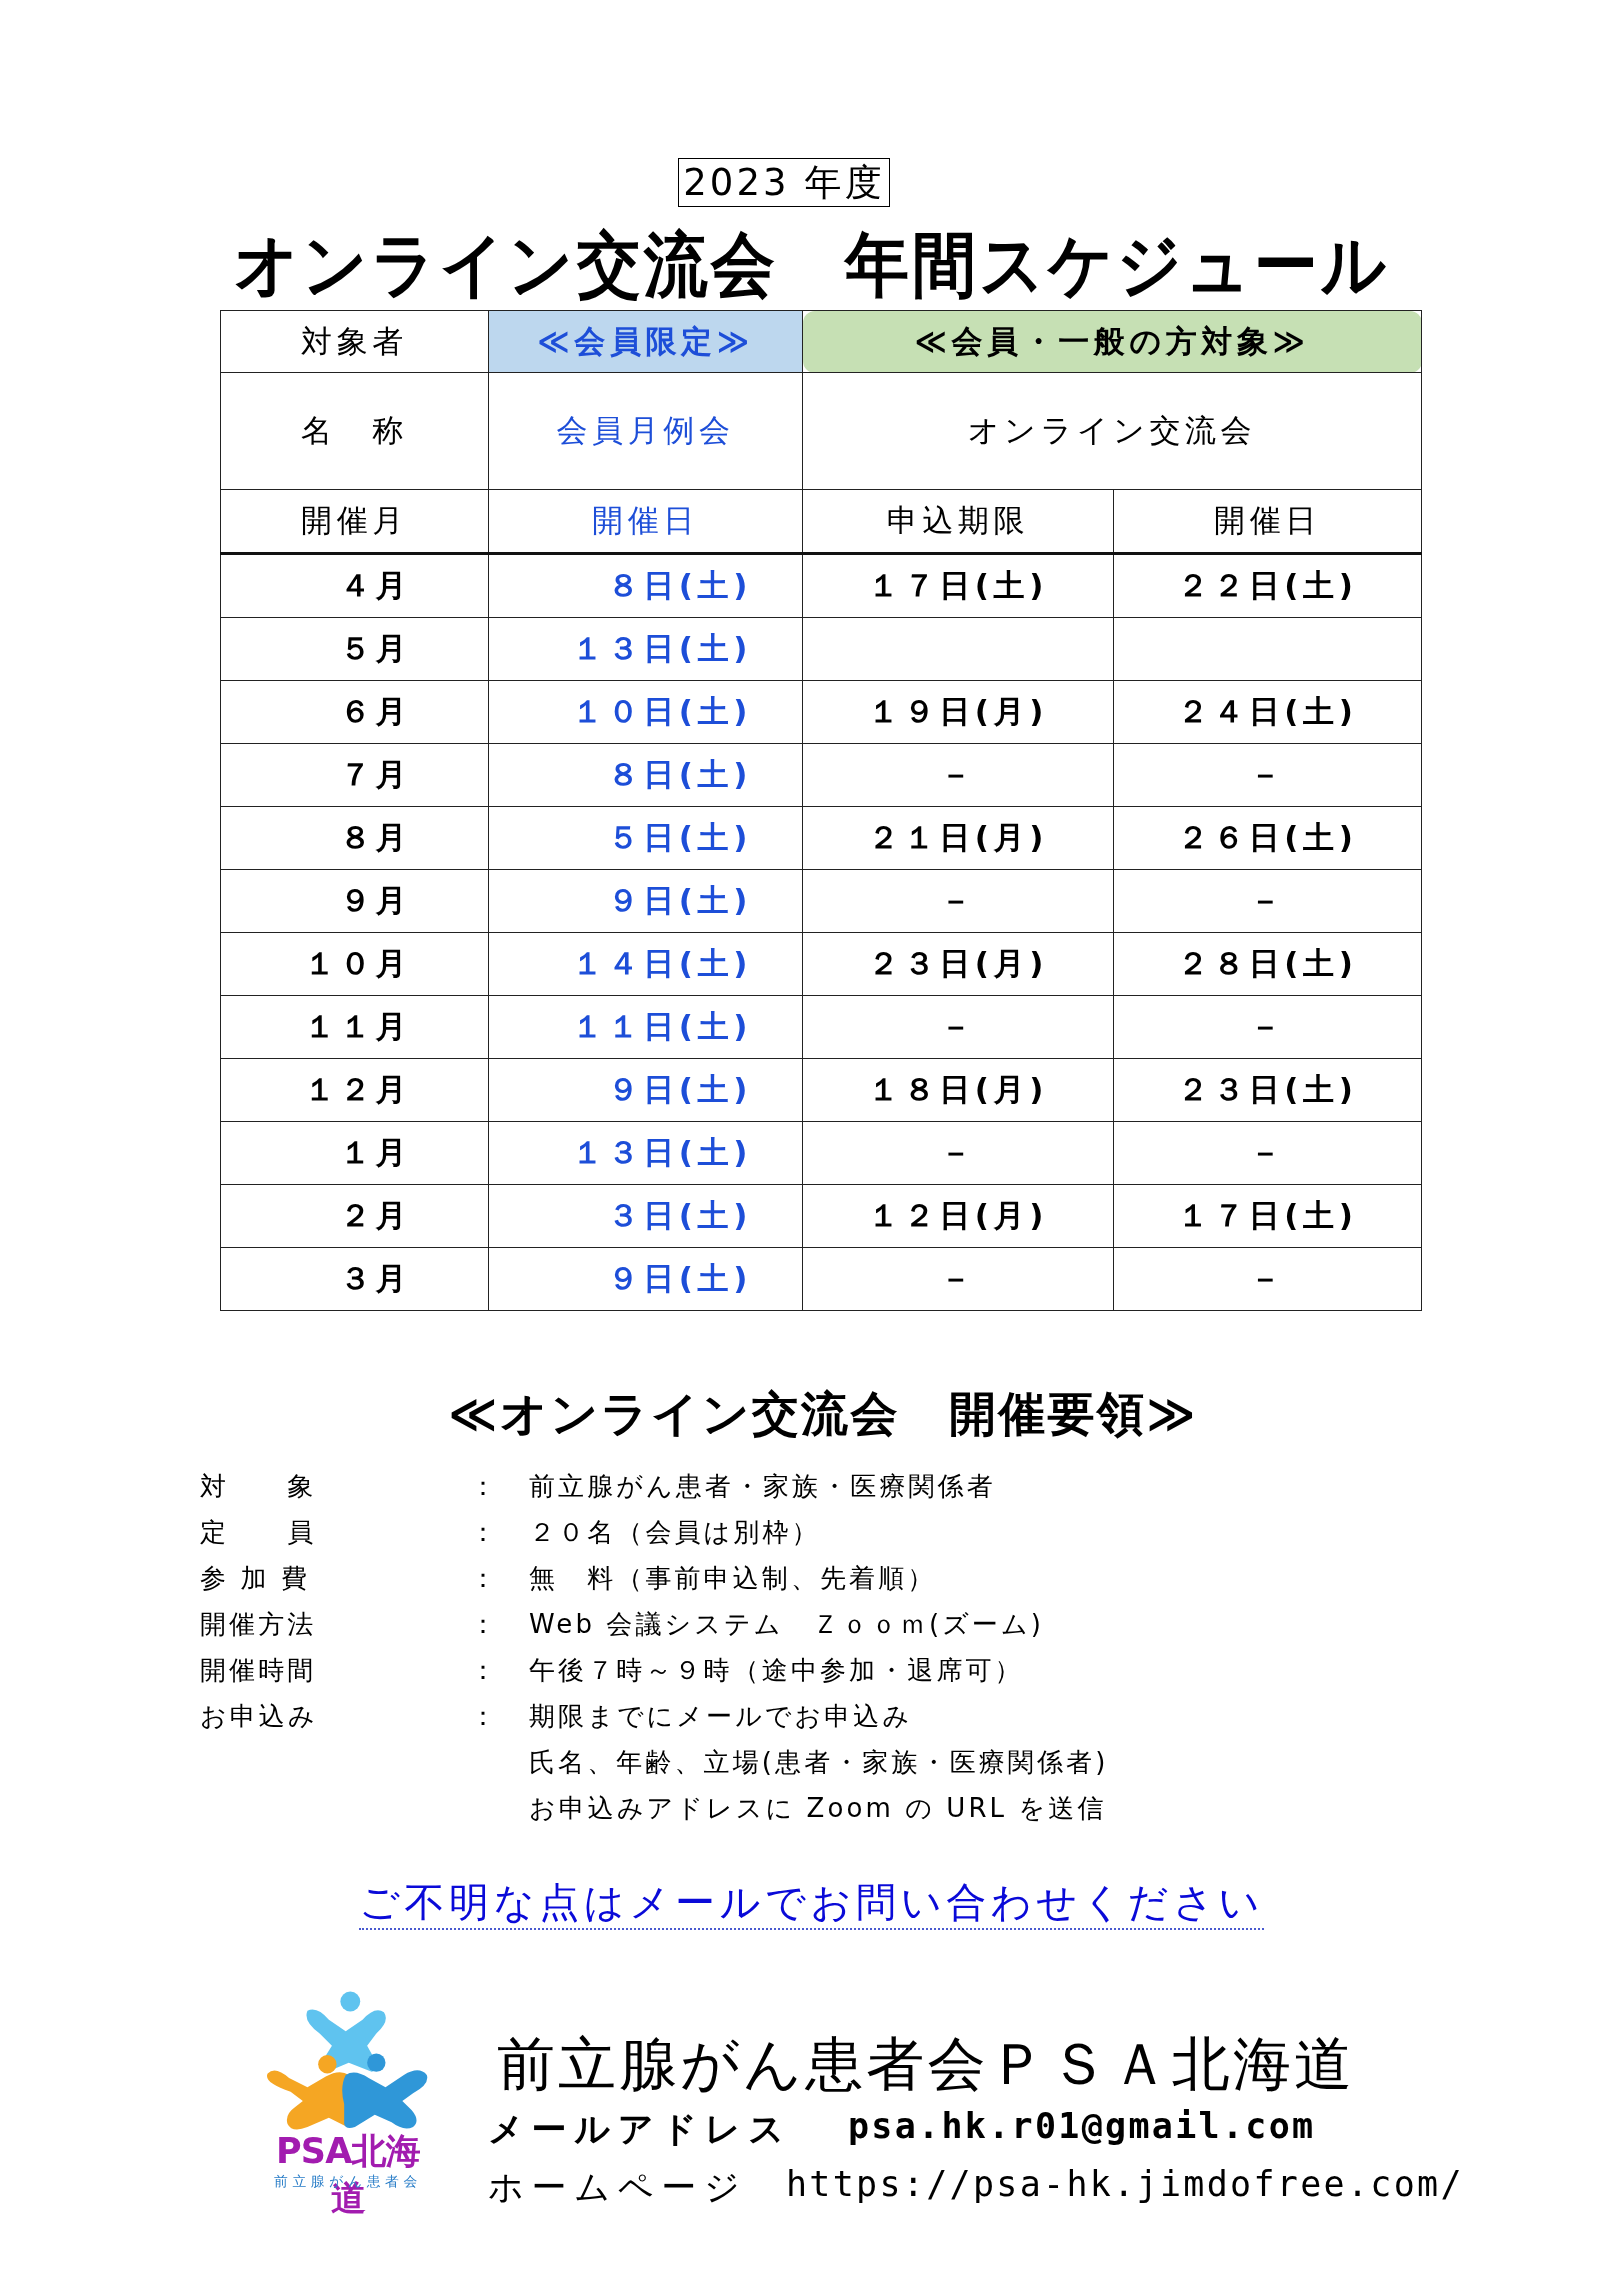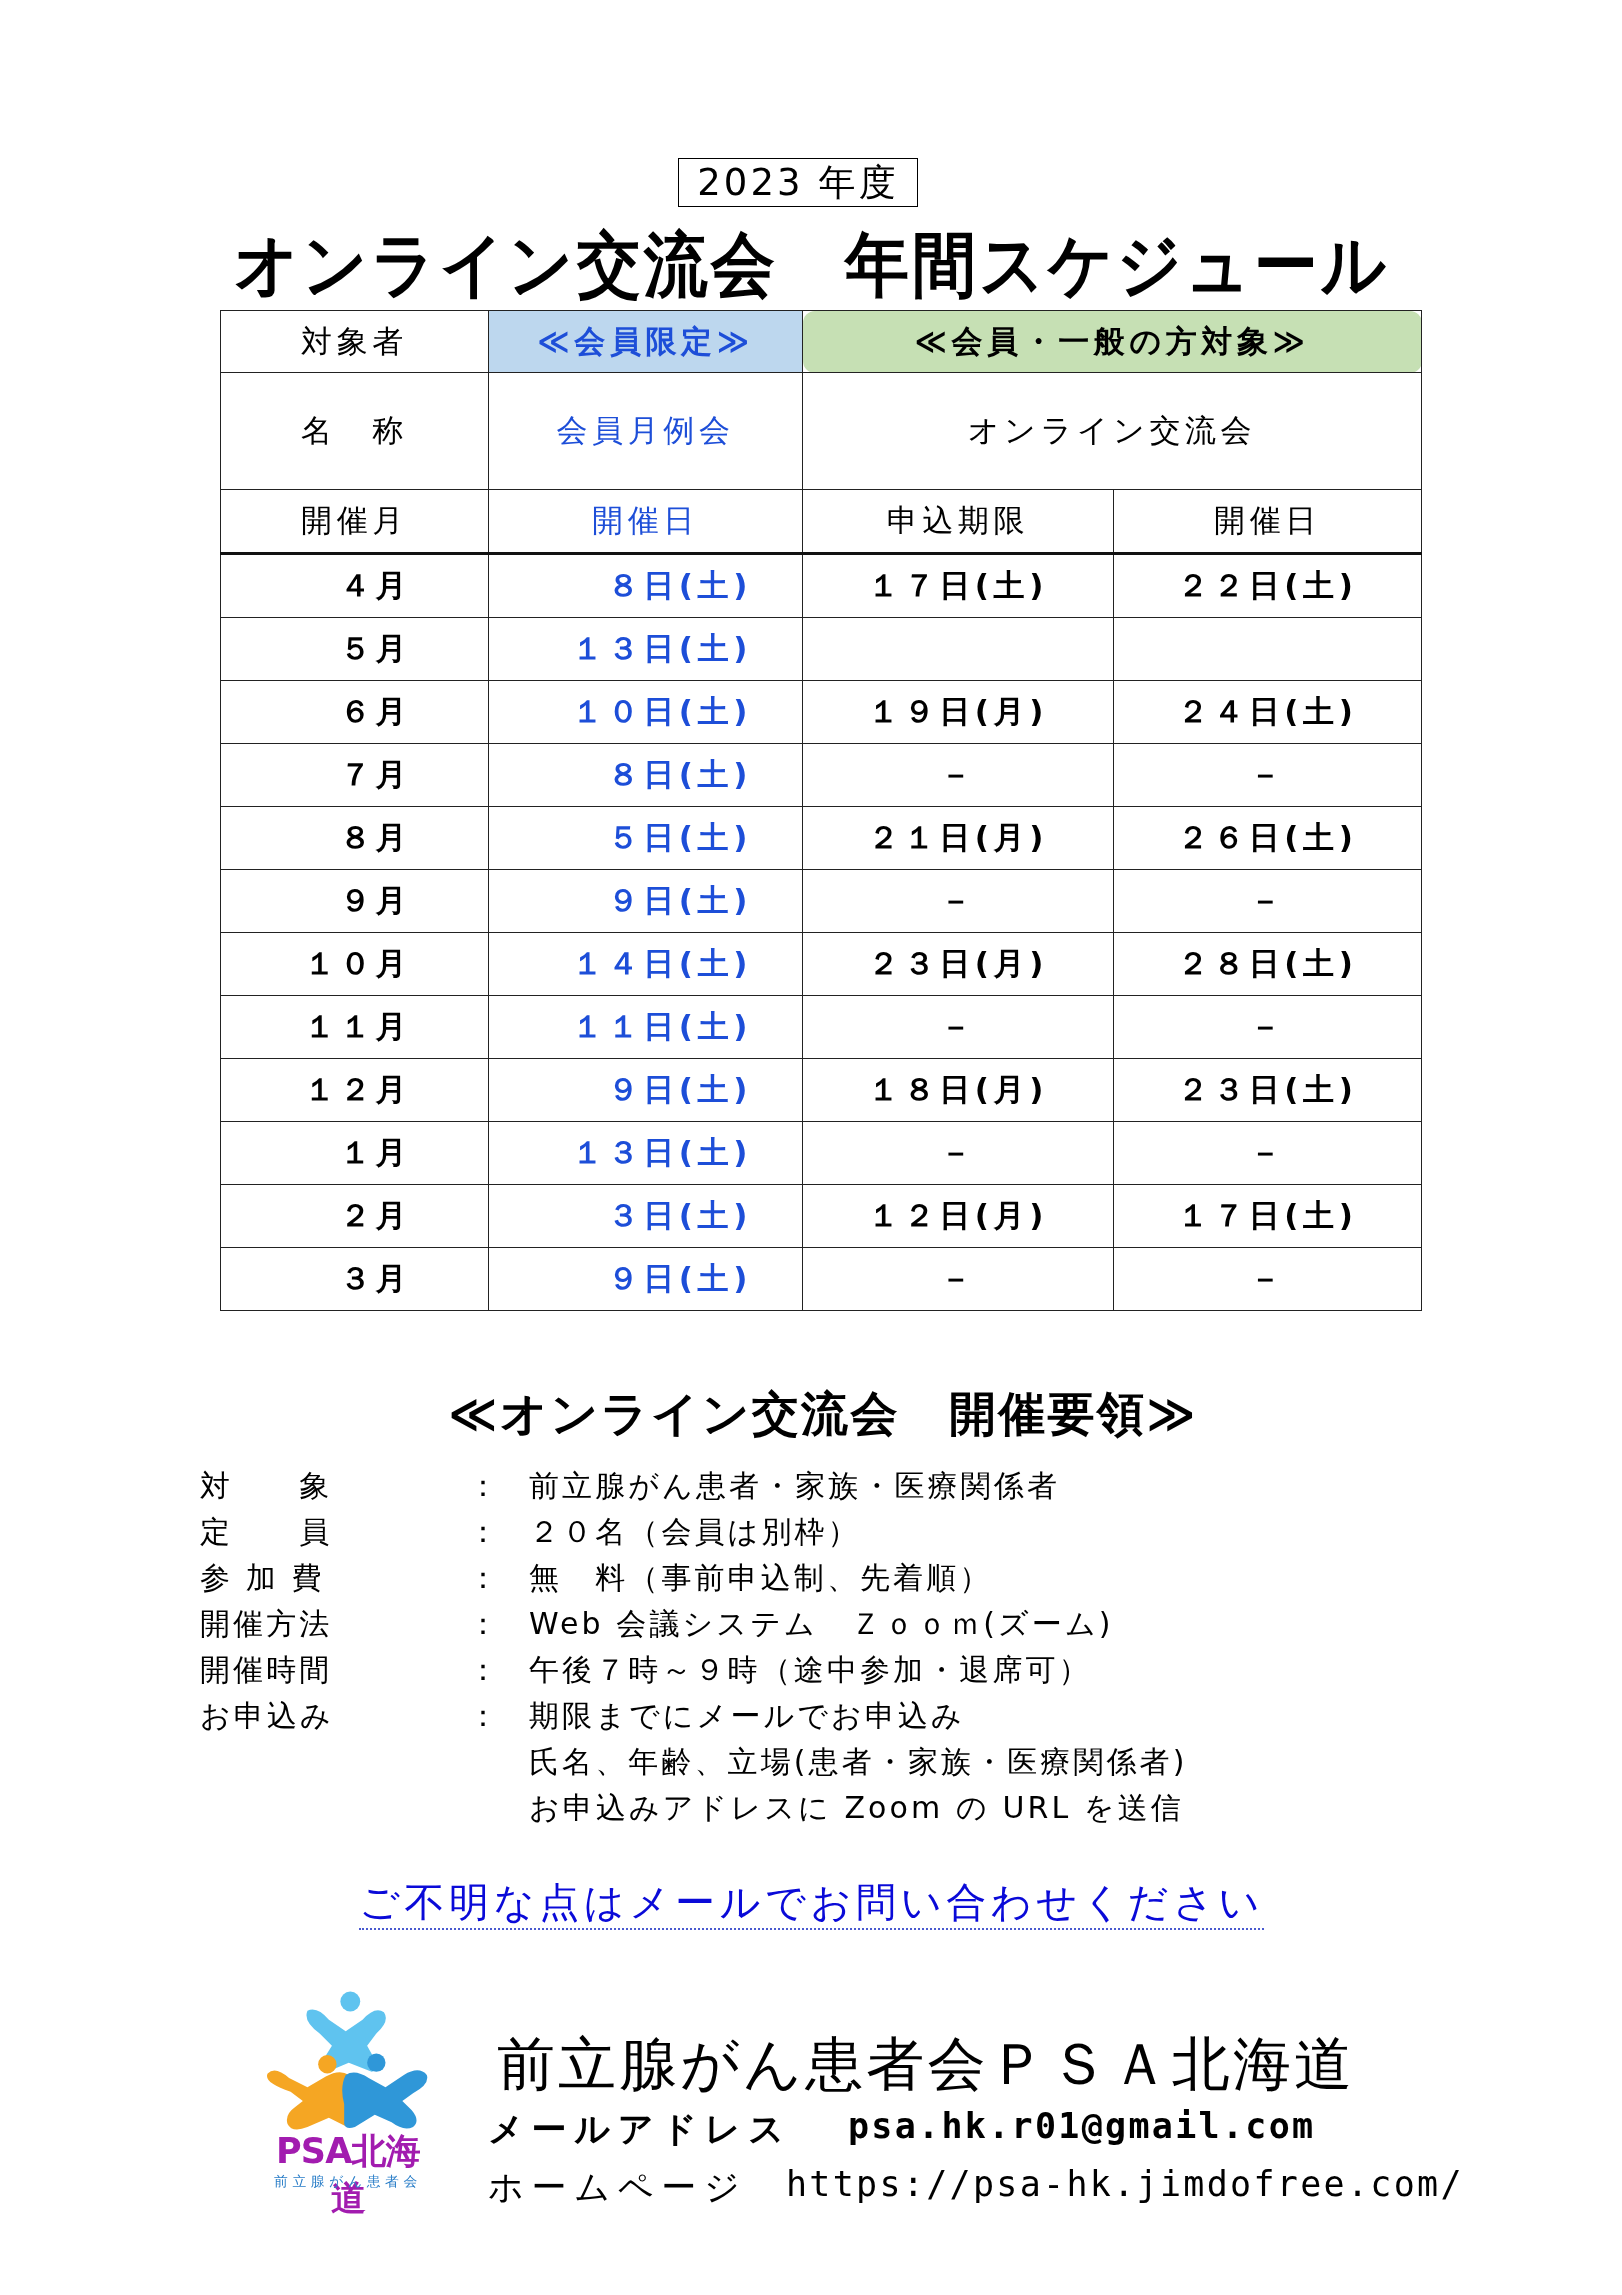--- a/index.html
+++ b/index.html
@@ -1,20 +1,20 @@
 <!DOCTYPE html>
 <html style="font-size:12.2px"><head>
 <meta charset="utf-8">
 <style>
   html, body { margin: 0; padding: 0; background: #ffffff; }
   body { width: 1623px; height: 2295px; position: relative; overflow: hidden;
          font-family: "DejaVu Sans", "Liberation Sans", sans-serif; color: #000; }
   .abs { position: absolute; }
 
-  .year-box { left: 678px; top: 158px; width: 240px; height: 49px; border: 1.5px solid #000;
+  .year-box { left: 678px; top: 158px; width: 212px; height: 49px; border: 1.5px solid #000;
               box-sizing: border-box; display: flex; align-items: center; justify-content: center;
               font-size: 37px; letter-spacing: 3.1px; }
   .title { left: 0; top: 222px; width: 1623px; text-align: center; font-size: 64px; font-weight: bold;
            letter-spacing: 3.1px; transform: scaleY(1.1); }
 
   table.sched { position: absolute; left: 220px; top: 310px; width: 1201px; border-collapse: collapse;
                 table-layout: fixed; }
   table.sched td { border: 1.5px solid #222; text-align: center; padding: 0; font-size: 31px;
                    letter-spacing: 4.6px; overflow: hidden; white-space: nowrap; }
   table.sched tr.h1 td { height: 61px; }
@@ -24,21 +24,21 @@
   .bg-blue { background: #bdd7ee; }
   .bg-green { background: #c6e0b4; border-radius: 12px; }
   .blue { color: #1d4ed8; }
   .month-cell { text-align: right !important; padding-right: 77px !important; }
   .member-cell { text-align: right !important; padding-right: 50px !important; }
   .bold { font-weight: bold; }
 
   .sec-heading { left: 0; top: 1383px; width: 1623px; text-align: center; font-size: 47px; font-weight: bold;
                  letter-spacing: 2.3px; padding-left: 23px; box-sizing: border-box; }
   .info { left: 200px; top: 1463px; width: 1377px; }
-  .info-row { display: flex; height: 46px; align-items: center; font-size: 30px; }
+  .info-row { display: flex; height: 46px; align-items: center; font-size: 26px; }
   .info-label { width: 237px; letter-spacing: 3.1px; white-space: pre; }
   .info-colon { width: 92px; text-align: center; }
   .info-value { flex: 1; letter-spacing: 3.1px; white-space: pre; }
 
   .note { left: 0; top: 1875px; width: 1623px; text-align: center; font-size: 40px; color: #0a0ad8;
           letter-spacing: 4.6px; }
   .note span { border-bottom: 2.3px dotted #4a5ad0; padding-bottom: 3.1px; }
 
   .logo { left: 260px; top: 1989px; width: 176px; height: 199px; }
   .logo-text { position: absolute; left: 0; top: 139px; width: 176px; text-align: center; font-size: 35px;

